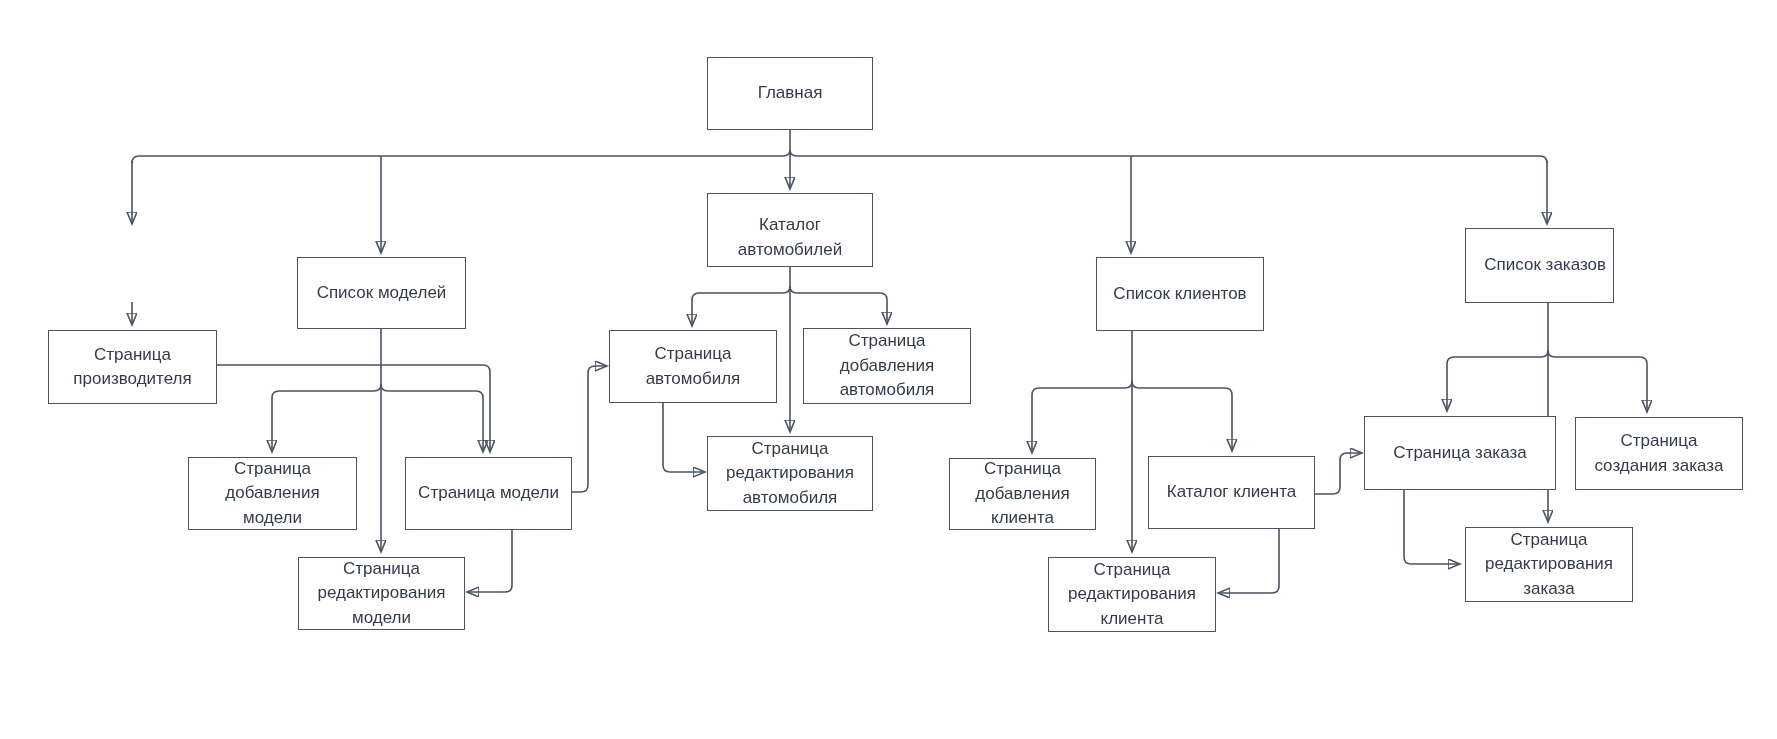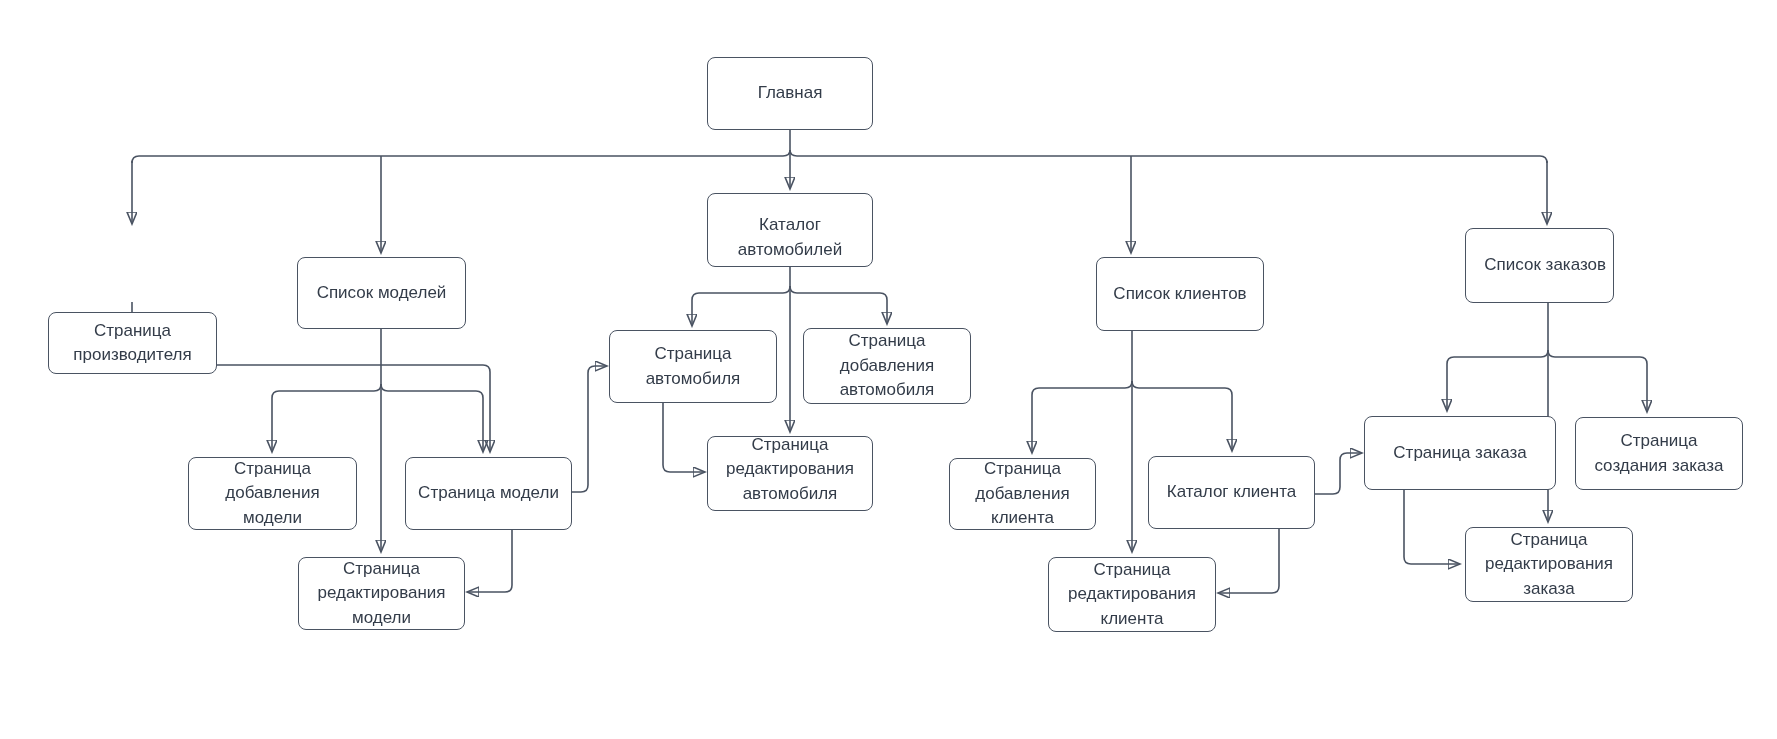--- a/index.html
+++ b/index.html
@@ -11,21 +11,21 @@
     overflow:hidden;
   }
   #edges{position:absolute;left:0;top:0;width:1777px;height:739px;}
   #edges path{fill:none;stroke:#4a5362;stroke-width:1.6px;}
   .node{
     position:absolute;
     display:flex;align-items:center;justify-content:center;
     box-sizing:border-box;
     background:#ffffff;
     border:1.5px solid #4a5362;
-    border-radius:8px;
+    border-radius:0;
     padding:4px 7px;
   }
   .node .lbl{
     text-align:center;
     font-size:17px;
     line-height:24.5px;
     color:#333c49;
   }
 </style>
 </head>
@@ -84,39 +84,39 @@
   </div>
   <div class="node" style="left:707px;top:193px;width:166px;height:74px;align-items:flex-end;">
     <span class="lbl">Каталог автомобилей</span>
   </div>
   <div class="node" style="left:1048px;top:257px;width:168px;height:74px;margin-left:48px;">
     <span class="lbl">Список клиентов</span>
   </div>
   <div class="node" style="left:1465px;top:228px;width:149px;height:75px;justify-content:flex-end;">
     <span class="lbl">Список заказов</span>
   </div>
-  <div class="node" style="left:48px;top:312px;width:169px;height:62px;">
+  <div class="node" style="left:48px;top:330px;width:169px;height:74px;">
     <span class="lbl">Страница производителя</span>
   </div>
   <div class="node" style="left:188px;top:457px;width:169px;height:73px;">
     <span class="lbl">Страница добавления модели</span>
   </div>
   <div class="node" style="left:405px;top:457px;width:167px;height:73px;">
     <span class="lbl">Страница модели</span>
   </div>
   <div class="node" style="left:298px;top:557px;width:167px;height:73px;">
     <span class="lbl">Страница редактирования модели</span>
   </div>
   <div class="node" style="left:609px;top:330px;width:168px;height:73px;">
     <span class="lbl">Страница автомобиля</span>
   </div>
   <div class="node" style="left:803px;top:328px;width:168px;height:76px;">
     <span class="lbl">Страница добавления автомобиля</span>
   </div>
-  <div class="node" style="left:707px;top:436px;width:166px;height:75px;align-items:flex-end;">
+  <div class="node" style="left:707px;top:436px;width:166px;height:75px;">
     <span class="lbl">Страница редактирования автомобиля</span>
   </div>
   <div class="node" style="left:949px;top:458px;width:147px;height:72px;">
     <span class="lbl">Страница добавления клиента</span>
   </div>
   <div class="node" style="left:1148px;top:456px;width:167px;height:73px;">
     <span class="lbl">Каталог клиента</span>
   </div>
   <div class="node" style="left:1048px;top:557px;width:168px;height:75px;">
     <span class="lbl">Страница редактирования клиента</span>

